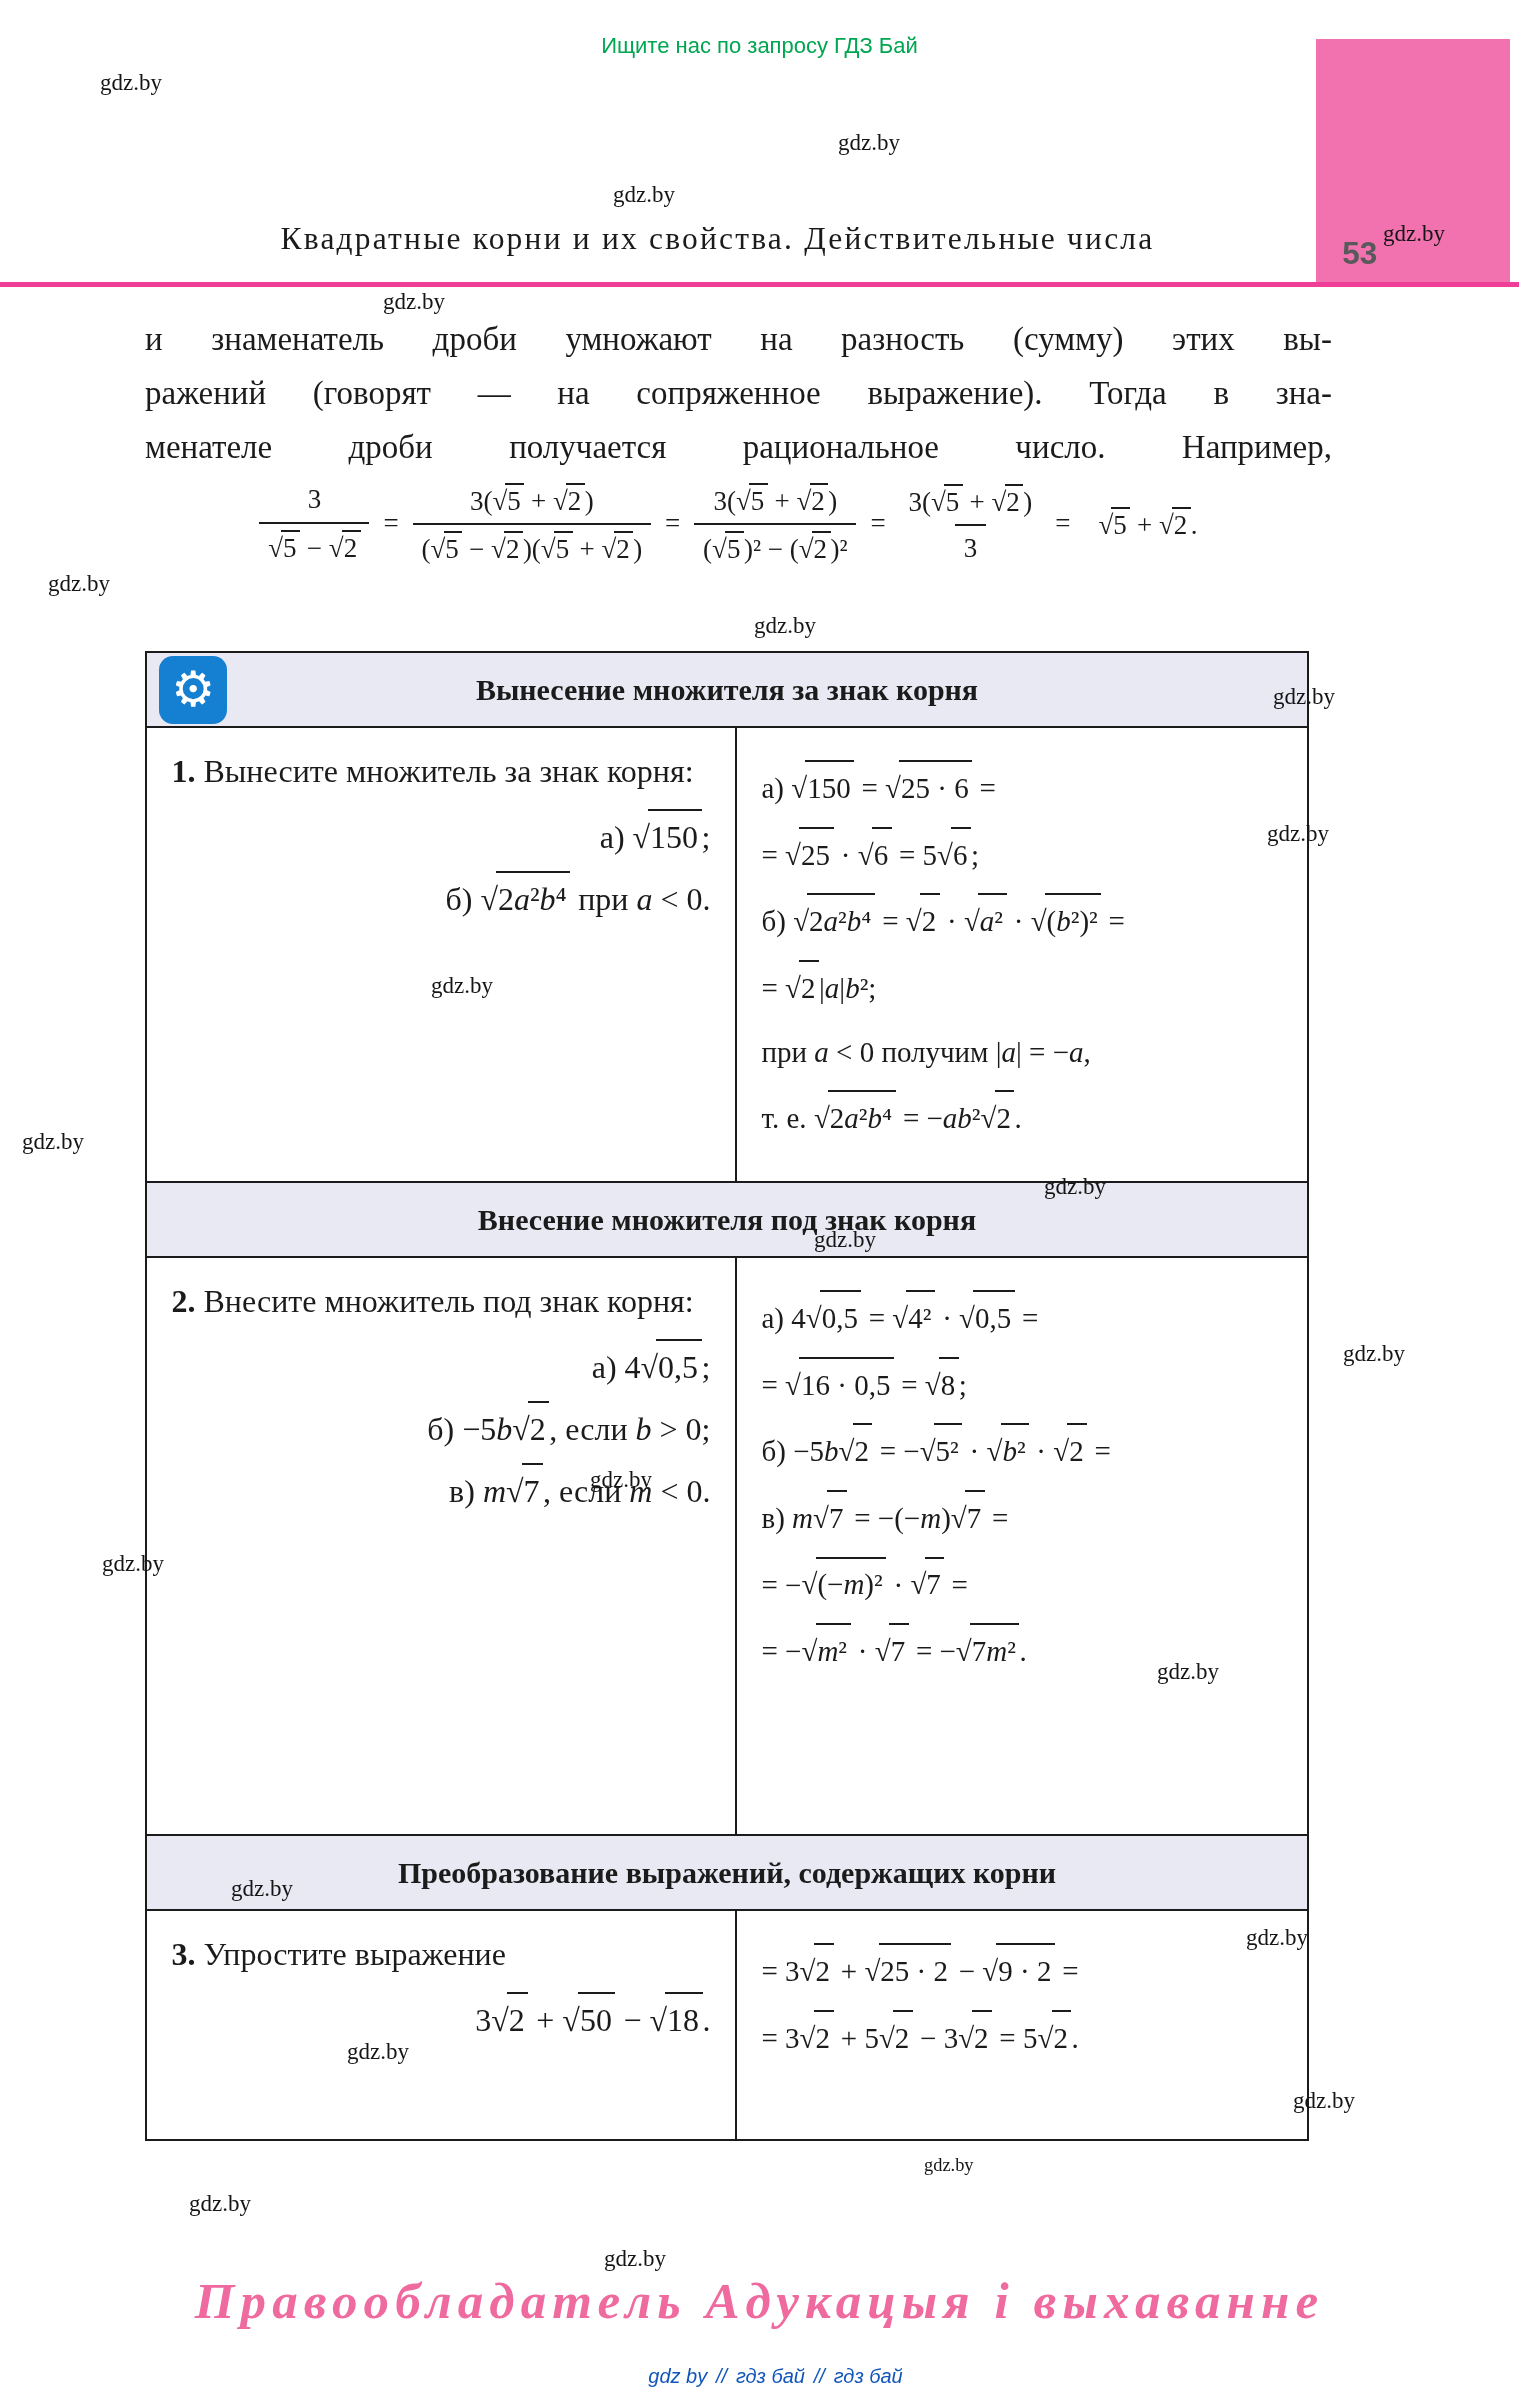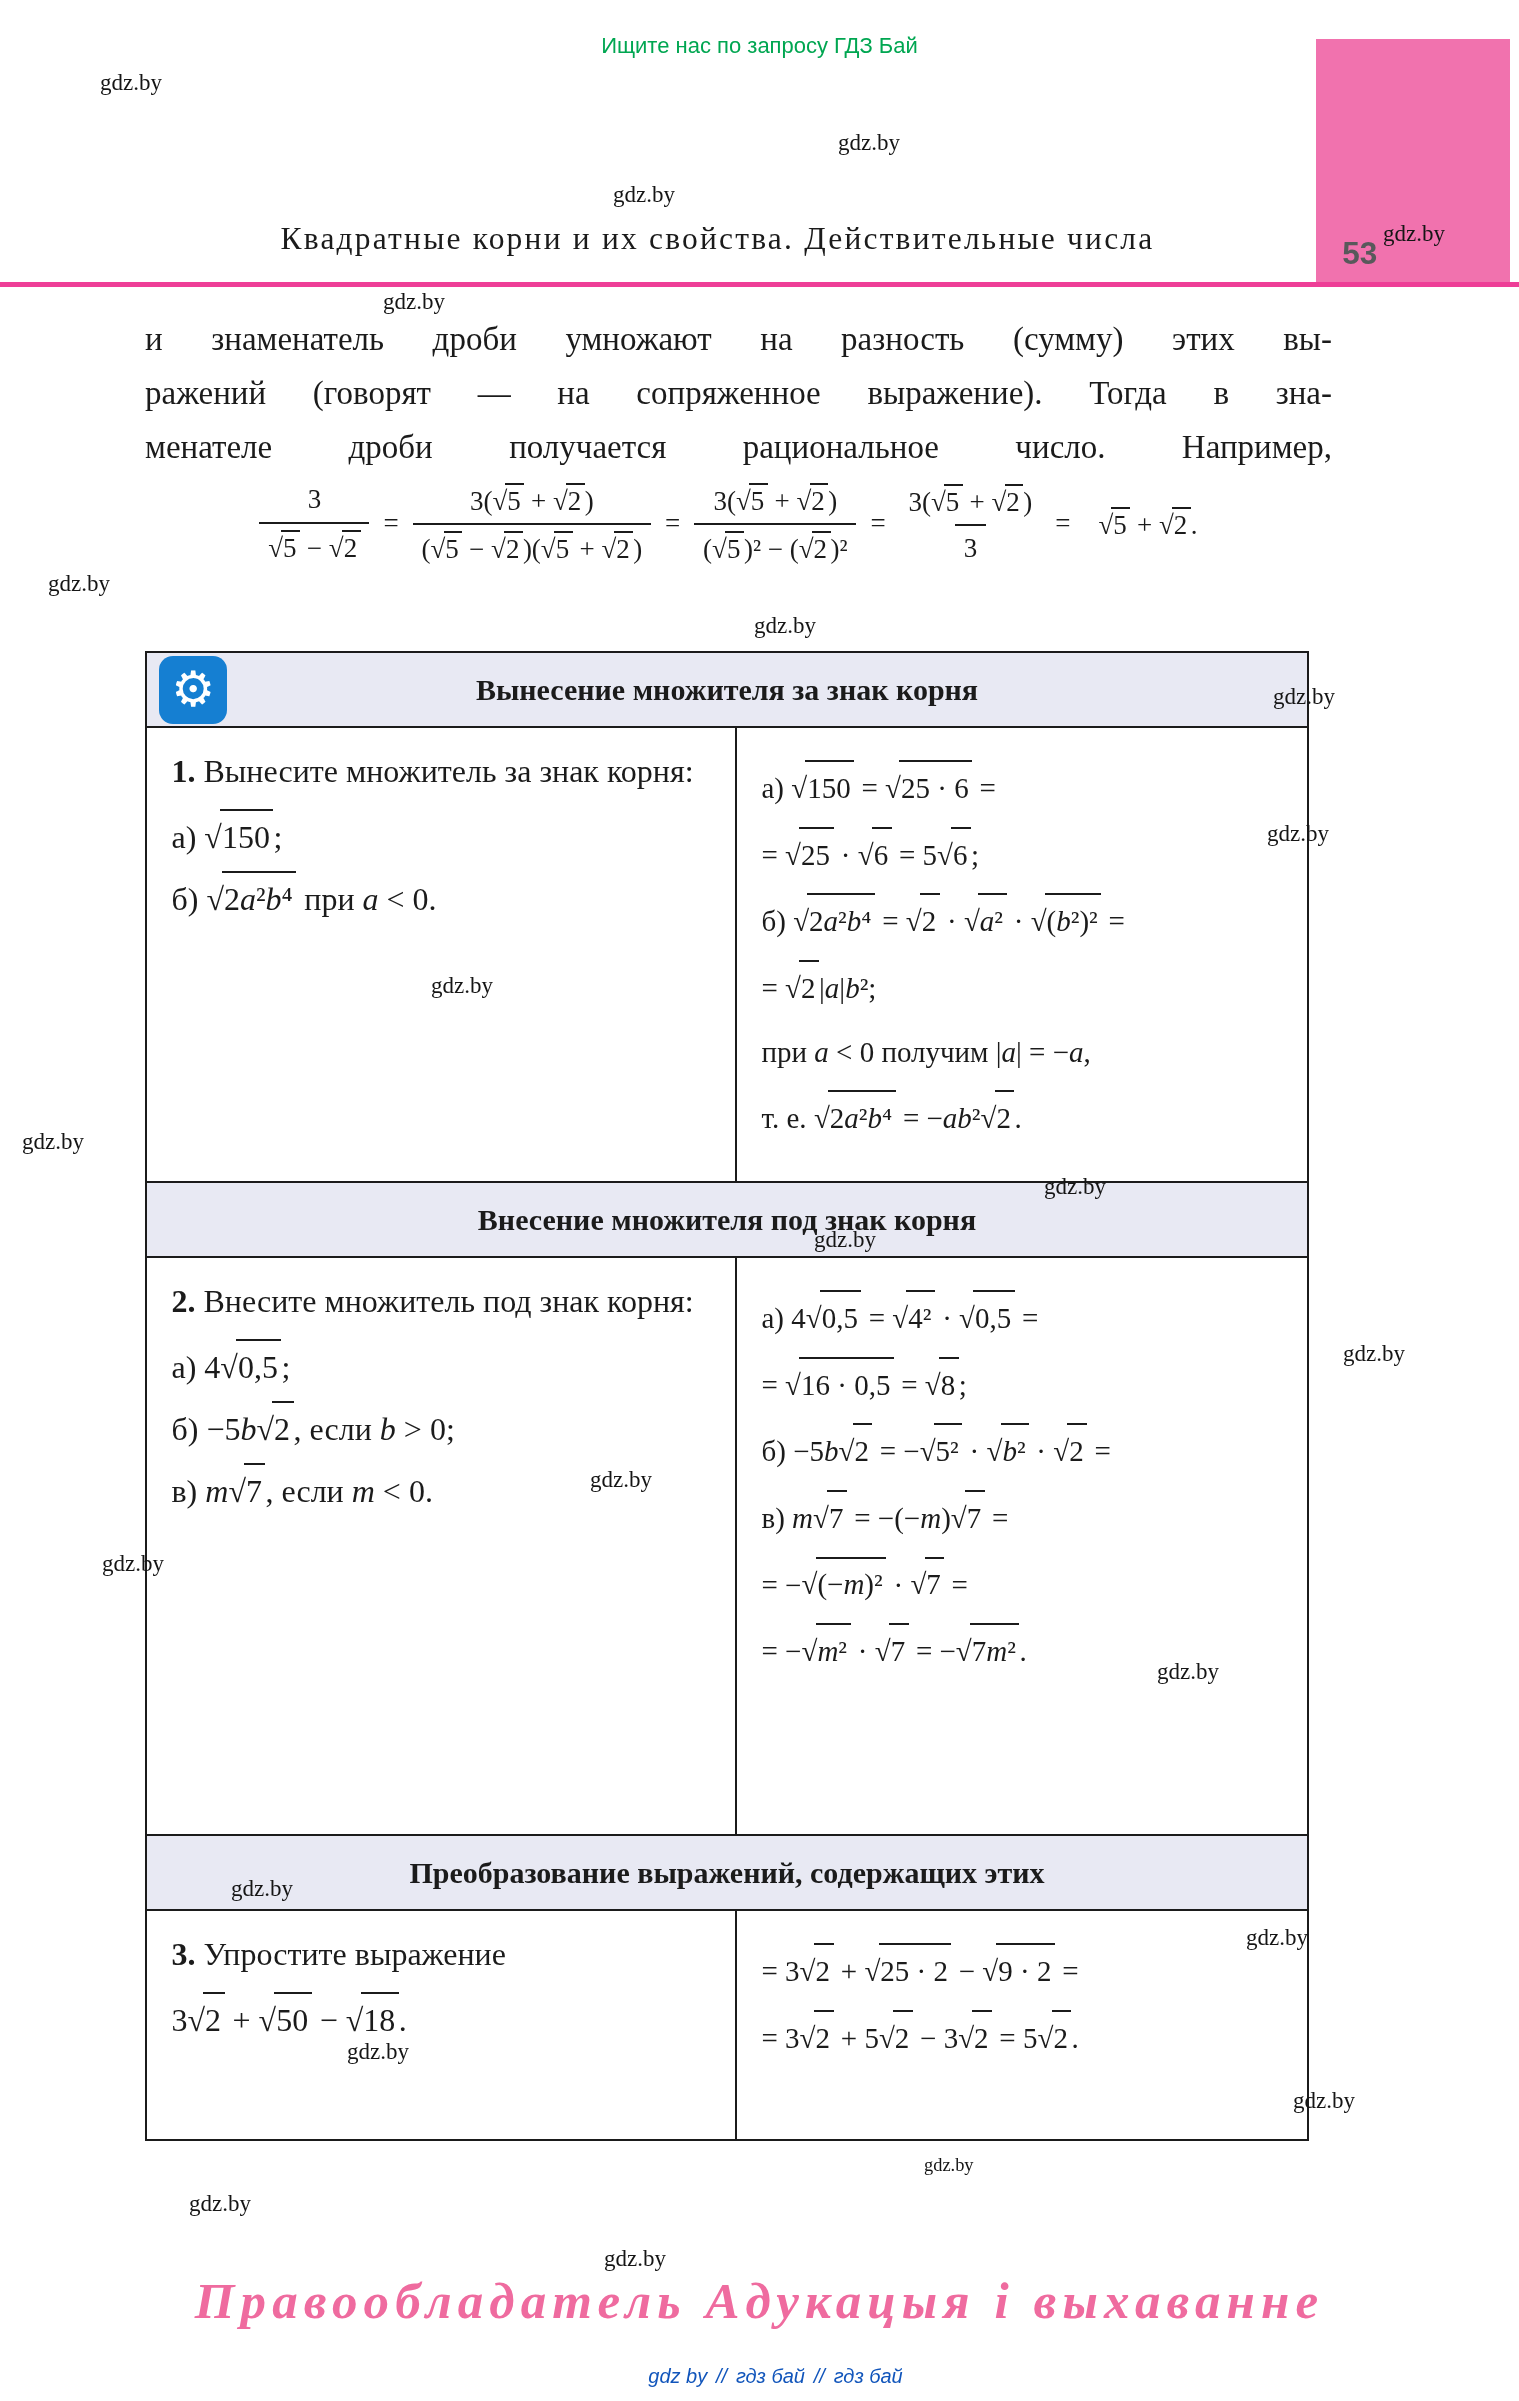--- a/index.html
+++ b/index.html
@@ -65,21 +65,21 @@
   .trow { display:flex; border-bottom:2.6px solid var(--ink,#1b1b1b); }
   .trow.r3 { border-bottom:none; }
   .trow.r1 { min-height:455px; }
   .trow.r2 { min-height:578px; }
   .trow.r3 { min-height:228px; }
   .cell { padding:19px 24.5px; }
   .cell.left { width:590px; border-right:2.6px solid var(--ink,#1b1b1b); font-size:32px; }
   .cell.right { flex:1; font-size:29px; }
   .task-title { text-align:justify; line-height:1.55; margin-bottom:12.3px; }
   .tnum { font-weight:bold; }
-  .cell.left .mline { line-height:1.6; margin:7.9px 0; }
+  .cell.left .mline { line-height:1.6; margin:7.9px 0;text-align:right; }
   .cell.right .mline { line-height:1.75; margin:13px 0; }
 
   .gear-badge {
     position:absolute; left:12.3px; top:50%; transform:translateY(-50%);
     width:68px; height:68px; background:var(--gear,#157fd2);
     border-radius:14px; display:flex; align-items:center; justify-content:center;
   }
   .gear-glyph {
     color:#ffffff; font-size:49px; line-height:1;
     font-family:"DejaVu Sans",sans-serif;
@@ -192,21 +192,21 @@
           <div class="mline">= <span class="sq"><span class="rs">√</span><span class="rad">16 · 0,5</span></span> = <span class="sq"><span class="rs">√</span><span class="rad">8</span></span>;</div>
           <div class="mline">б) −5<i>b</i><span class="sq"><span class="rs">√</span><span class="rad">2</span></span> = −<span class="sq"><span class="rs">√</span><span class="rad">5²</span></span> · <span class="sq"><span class="rs">√</span><span class="rad"><i>b</i>²</span></span> · <span class="sq"><span class="rs">√</span><span class="rad">2</span></span> =</div>
           <div class="mline">в) <i>m</i><span class="sq"><span class="rs">√</span><span class="rad">7</span></span> = −(−<i>m</i>)<span class="sq"><span class="rs">√</span><span class="rad">7</span></span> =</div>
           <div class="mline">= −<span class="sq"><span class="rs">√</span><span class="rad">(−<i>m</i>)²</span></span> · <span class="sq"><span class="rs">√</span><span class="rad">7</span></span> =</div>
           <div class="mline">= −<span class="sq"><span class="rs">√</span><span class="rad"><i>m</i>²</span></span> · <span class="sq"><span class="rs">√</span><span class="rad">7</span></span> = −<span class="sq"><span class="rs">√</span><span class="rad">7<i>m</i>²</span></span>.</div>
         </div>
     </div>
   </div>
 
   <div class="thead">
-    <span class="thead-text">Преобразование выражений, содержащих этих</span>
+    <span class="thead-text">Преобразование выражений, содержащих корни</span>
   </div>
   <div class="trow r3">
     <div class="cell left">
       <p class="task-title"><b class="tnum">3.</b> <span>Упростите выражение</span></p>
       <div class="mlines">
           <div class="mline">3<span class="sq"><span class="rs">√</span><span class="rad">2</span></span> + <span class="sq"><span class="rs">√</span><span class="rad">50</span></span> − <span class="sq"><span class="rs">√</span><span class="rad">18</span></span>.</div>
         </div>
     </div>
     <div class="cell right">
       <div class="mlines">

